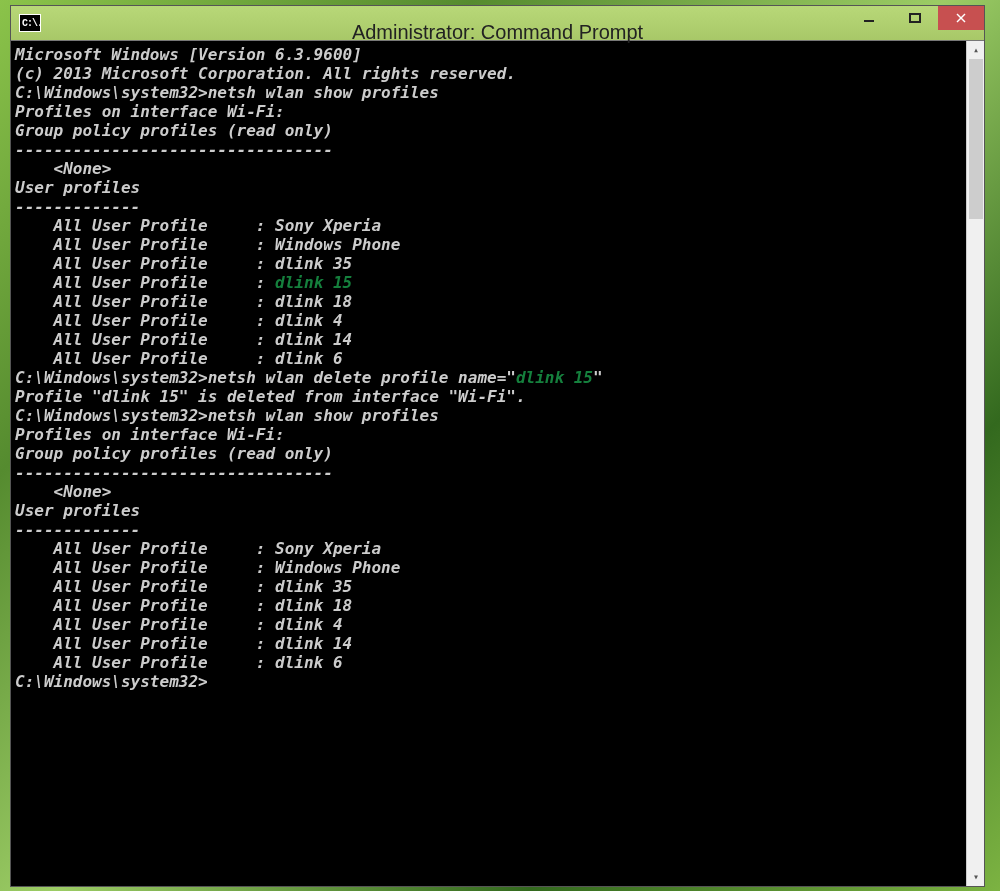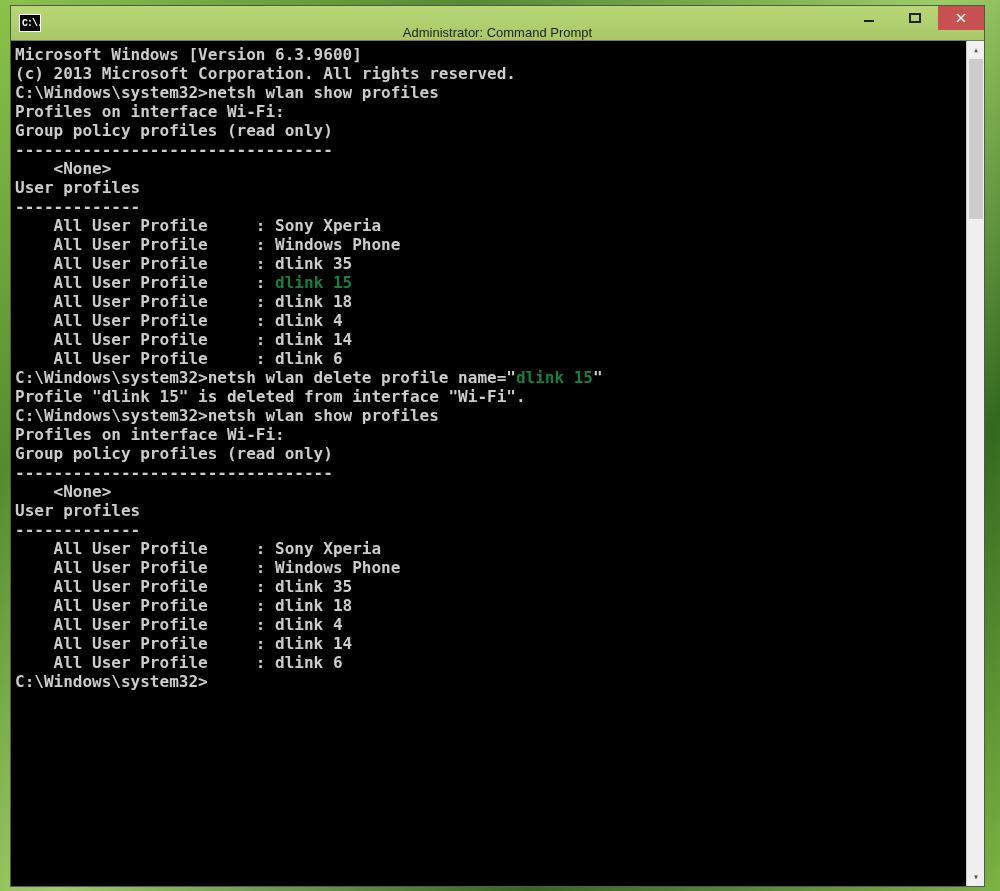--- a/index.html
+++ b/index.html
@@ -47,21 +47,21 @@
       font-weight: bold;
       border: 1px solid #fff;
       letter-spacing: -1px;
     }
     .title-text {
       position: absolute;
       left: 50%;
       transform: translateX(-50%);
       color: #222;
       font-family: "Segoe UI", sans-serif;
-      font-size: 13px;
+      font-size: 20px;
       font-weight: 400;
       margin-top: 19px;
     }
     .window-controls {
       position: absolute;
       right: 0;
       top: 0;
       display: flex;
       height: 28px;
     }
@@ -81,20 +81,21 @@
       height: 24px;
     }
     .win-btn svg {
       width: 12px;
       height: 12px;
     }
     .terminal-body {
       flex: 1;
       display: flex;
       overflow: hidden;
+      font-style: italic;
     }
     .terminal-content {
       flex: 1;
       background: #000;
       color: #ccc;
       font-family: "Consolas", "Lucida Console", monospace;
       font-size: 16px;
       line-height: 19px;
       padding: 4px 4px;
       white-space: pre;

